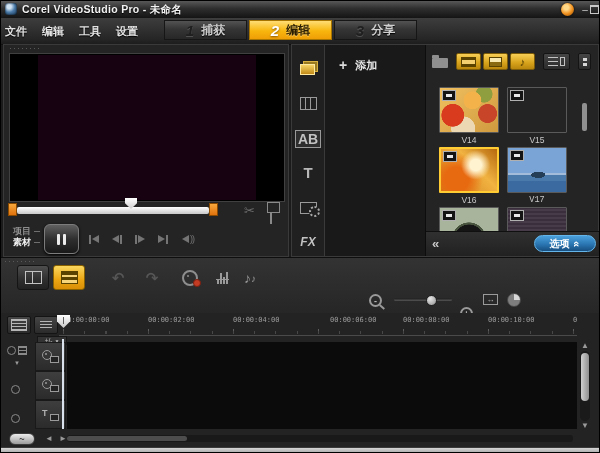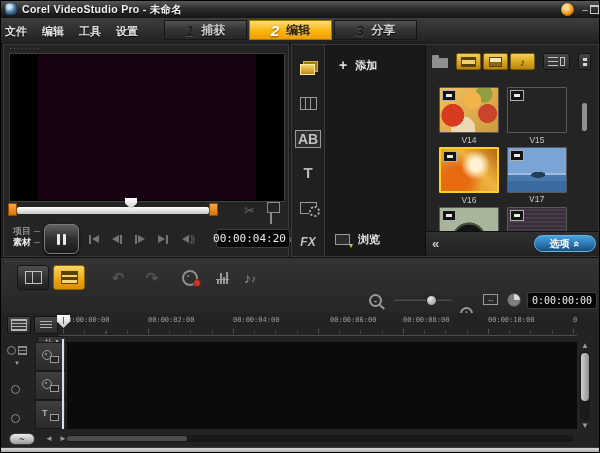--- a/index.html
+++ b/index.html
@@ -304,27 +304,20 @@
           <span class="tri-r"></span>
         </div>
       <div class="tbtn" style="left:149px;">
           <span class="tri-r"></span>
           <span class="vbar"></span>
         </div>
       <div class="tbtn" style="left:174px;">
           <span class="tri-l"></span>
           <span class="vol-wave">))</span>
         </div>
-      <div class="tc-box" style="left:212px;top:6px;width:72px;height:17px;font-size:11px;">
-        <span>00:00:04:20</span>
-        <span class="spin">
-            <span>▲</span>
-            <span>▼</span>
-          </span>
-      </div>
     </div>
   </div>
 
   <div class="panel" style="left:290px;top:43px;width:308px;height:213px;">
     <span class="dots ab" style="left:4px;top:1px;">········</span>
 
     <div class="strip">
       <div class="sicon" style="top:9px;">
           <span class="media-ic"></span>
         </div>
@@ -342,24 +335,20 @@
         </div>
       <div class="sicon" style="top:184px;">
           <span class="fx-ic">FX</span>
         </div>
     </div>
 
     <div class="navcol">
       <div class="addrow">
         <span class="plus">+</span>
         <span class="navlabel">添加</span>
-      </div>
-      <div class="browserow">
-        <span class="browse-ic"></span>
-        <span class="navlabel">浏览</span>
       </div>
     </div>
 
     <div class="gallery">
       <div class="ab flex" style="left:6px;top:8px;gap:8px;">
         <span class="folder-ic"></span>
         <span class="flex" style="gap:2px;">
           <span class="gbtn">
               <span class="film-g"></span>
             </span>
@@ -460,23 +449,20 @@
       </div>
 
     <div class="ab" style="left:360px;top:32px;width:240px;height:22px;">
       <span class="mag ab" style="left:8px;top:4px;">-</span>
       <span class="slider-track" style="left:33px;width:58px;">
         <span class="slider-thumb" style="left:32px;"></span>
       </span>
       <span class="mag ab" style="left:99px;top:4px;">+</span>
       <span class="fit-ic ab" style="left:122px;top:4px;">↔</span>
       <span class="clock-ic ab" style="left:146px;top:3px;"></span>
-      <span class="tc-box" style="left:166px;top:2px;width:68px;height:15px;font-size:10px;">
-        <span>0:00:00:00</span>
-      </span>
     </div>
   </div>
 
   <div class="timeline">
     <div class="rbtn" style="left:6px;">
         <span class="ic-trackfilm"></span>
       </div>
     <div class="rbtn" style="left:33px;">
         <span class="ic-tracklist"></span>
       </div>

